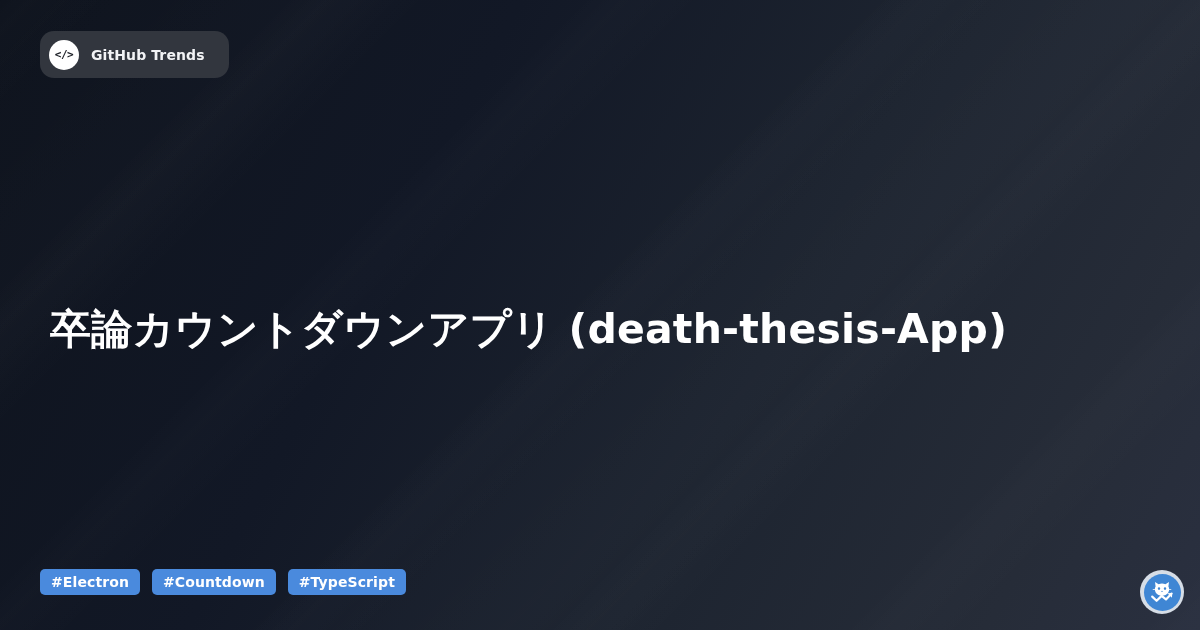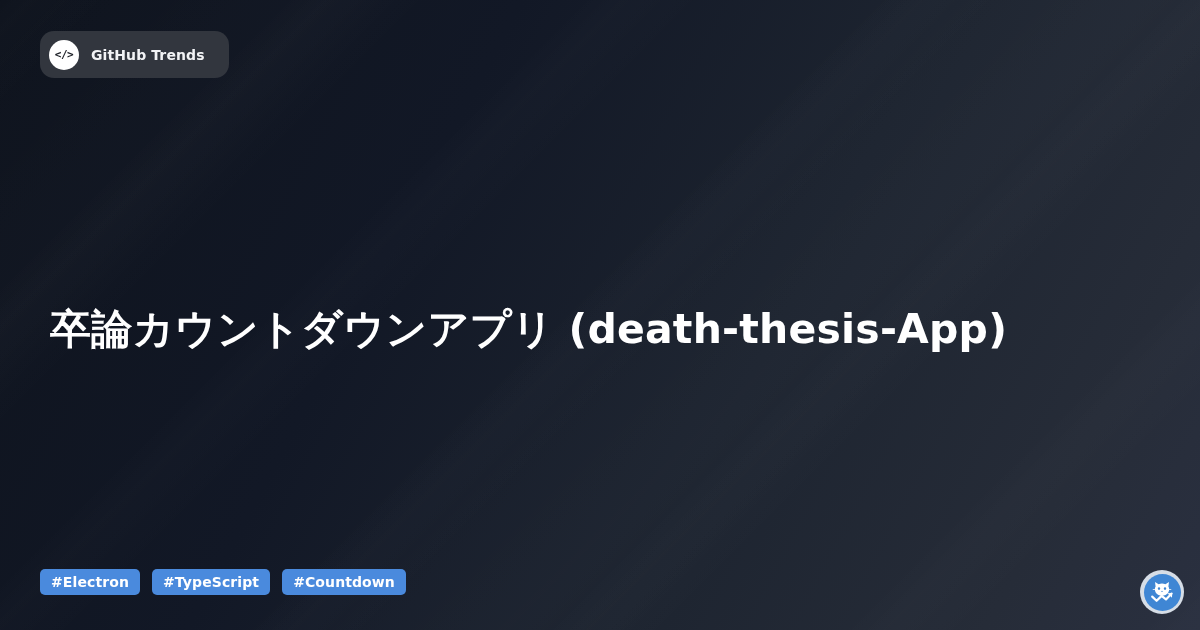--- a/index.html
+++ b/index.html
@@ -160,22 +160,22 @@
     <span class="badge-icon">
       <span>&lt;/&gt;</span>
     </span>
     <span class="badge-text">GitHub Trends</span>
   </div>
 
   <h1 class="title">卒論カウントダウンアプリ (death-thesis-App)</h1>
 
   <div class="tags">
     <span class="tag">#Electron</span>
+    <span class="tag">#Countdown</span>
     <span class="tag">#TypeScript</span>
-    <span class="tag">#Countdown</span>
   </div>
 
   <div class="logo">
     <div class="logo-inner">
       <svg width="30" height="30" viewBox="0 0 30 30" aria-hidden="true">
 
         <path d="M8.6 9.4 L8.0 4.9 L11.6 7.3 A7.6 7.6 0 0 1 18.4 7.3 L22.0 4.9 L21.4 9.4
                  A7.2 6.4 0 1 1 8.6 9.4 Z" fill="#ffffff"></path>
 
         <ellipse cx="12.0" cy="11.6" rx="1.15" ry="1.45" fill="#3f86d4"></ellipse>

